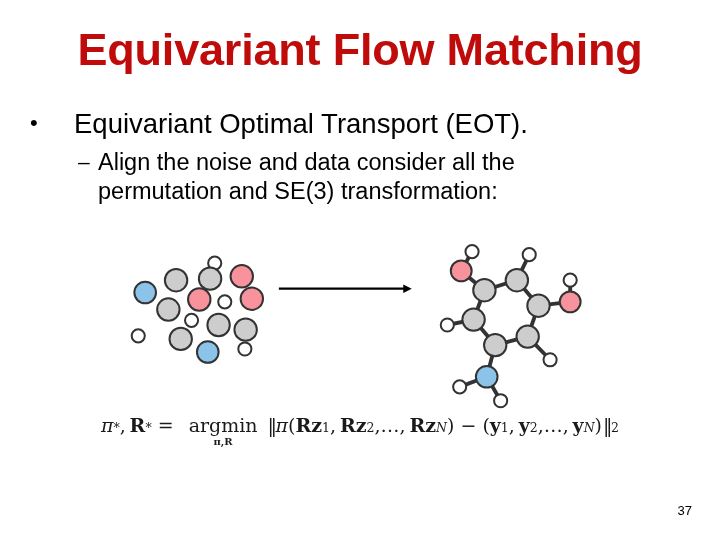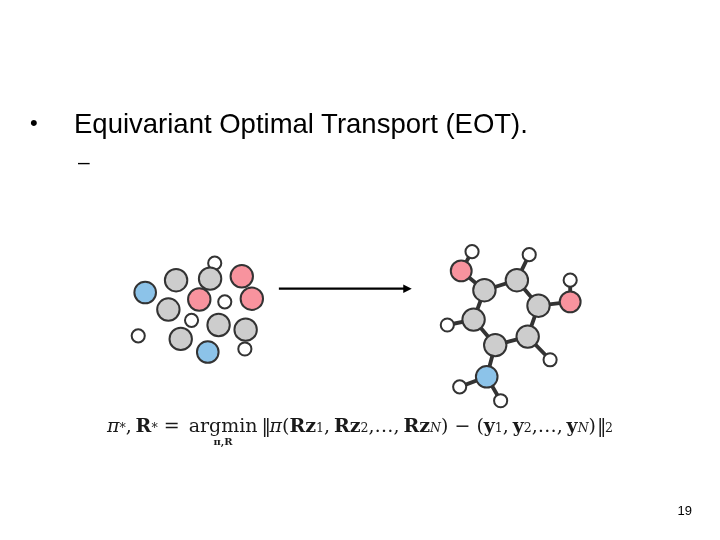--- a/index.html
+++ b/index.html
@@ -122,21 +122,21 @@
     font-size: 0.66em;
     vertical-align: sub;
     line-height: 0;
   }
   .argmin-wrap {
     display: inline-flex;
     flex-direction: column;
     vertical-align: baseline;
     position: relative;
     top: 0;
-    margin: 0 3px;
+    margin: 0 9px;
   }
   .argmin-wrap .op {
     font-style: normal;
     font-size: 19px;
     line-height: 1;
   }
   .argmin-wrap .lim {
     font-size: 10px;
     line-height: 1;
     margin-top: 2px;
@@ -153,30 +153,32 @@
     bottom: 22px;
     font-size: 13px;
     color: #000;
   }
 </style>
 </head>
 <body>
 
 <div id="slide">
 
+  <div id="slide-title">Equivariant Flow Matching</div>
 
   <div id="body-area">
 
     <div class="bullet-l1">
       <span class="marker">•</span>
       <span class="txt">Equivariant Optimal Transport (EOT).</span>
     </div>
 
     <div class="bullet-l2">
       <span class="marker">–</span>
+      <span class="txt">Align the noise and data consider all the permutation and SE(3) transformation:</span>
     </div>
 
   </div>
 
   <div id="figure">
     <svg width="580" height="170" viewBox="0 0 610 220" xmlns="http://www.w3.org/2000/svg">
       <g id="bond-layer">
           <line x1="466" y1="65" x2="508" y2="52" stroke="#333333" stroke-width="5" stroke-linecap="round"></line>
           <line x1="508" y1="52" x2="536" y2="85" stroke="#333333" stroke-width="5" stroke-linecap="round"></line>
           <line x1="536" y1="85" x2="522" y2="125" stroke="#333333" stroke-width="5" stroke-linecap="round"></line>
@@ -239,15 +241,15 @@
 
   <div id="equation">
     <span class="eqline">
       <span class="mi">π</span><span class="sup mup">*</span><span class="mup">,</span> <span class="mb">R</span><span class="sup mup">*</span>&nbsp;<span class="mup">=</span>&nbsp;<span class="argmin-wrap">
           <span class="op">argmin</span>
           <span class="lim mb">π,R</span>
         </span><span class="dnorm"><span>‖</span></span><span class="mi">π</span><span class="mup">(</span><span class="mb">Rz</span><span class="sup mup">1</span><span class="mup">,</span> <span class="mb">Rz</span><span class="sup mup">2</span><span class="mup">,…,</span> <span class="mb">Rz</span><span class="sup mi">N</span><span class="mup">)</span>&nbsp;<span class="mup">−</span>&nbsp;<span class="mup">(</span><span class="mb">y</span><span class="sup mup">1</span><span class="mup">,</span> <span class="mb">y</span><span class="sup mup">2</span><span class="mup">,…,</span> <span class="mb">y</span><span class="sup mi">N</span><span class="mup">)</span><span class="dnorm"><span>‖</span></span><span class="sub mup">2</span>
     </span>
   </div>
 
-  <div id="page-number">19</div>
+  <div id="page-number">37</div>
 
 </div>
 
 </body></html>

